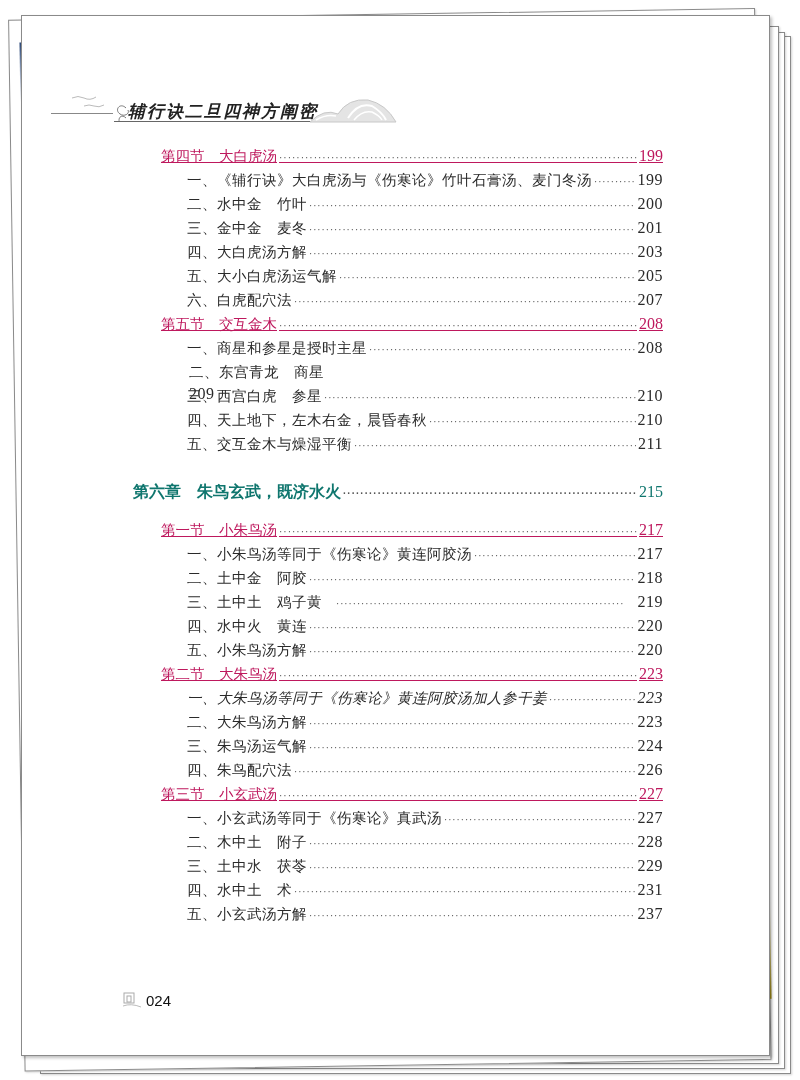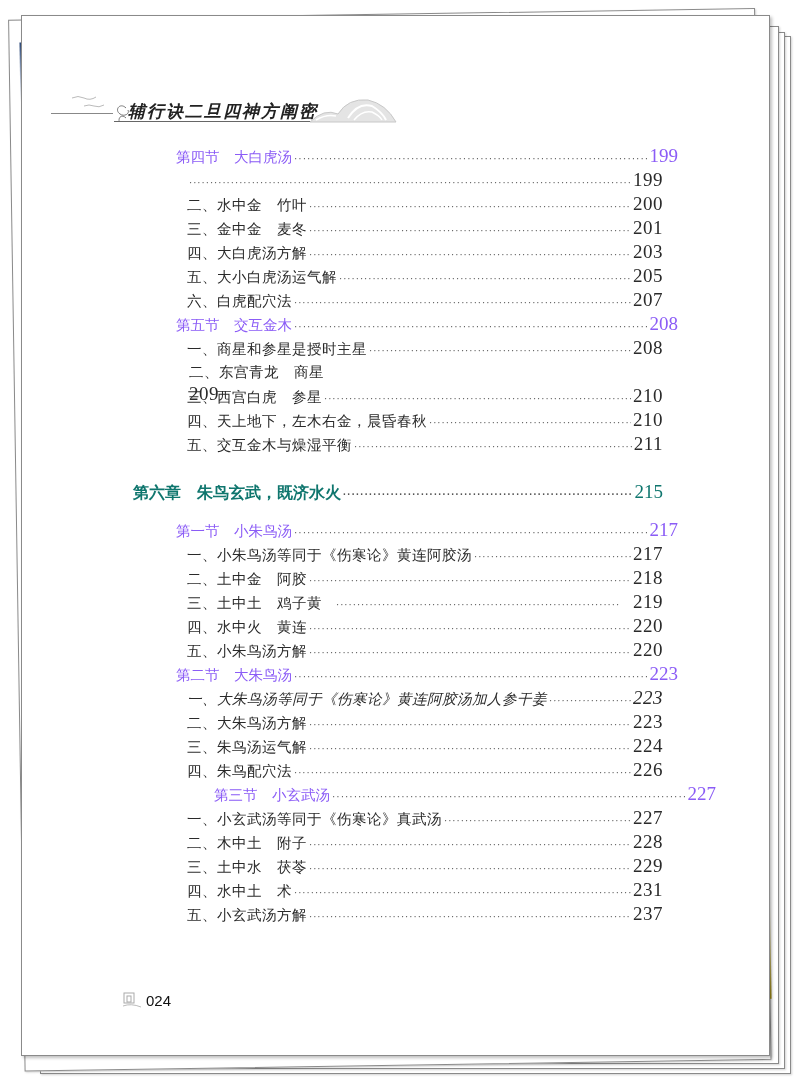--- a/index.html
+++ b/index.html
@@ -20,22 +20,22 @@
   .rh-title { position:absolute; left:78px; top:24px; font-size:17px; letter-spacing:2px; color:#222;
               font-family:"DejaVu Serif", serif; font-weight:bold; font-style:italic; }
   .cloud { position:absolute; color:#bbb; font-size:10px; }
   .mountains { position:absolute; left:286px; top:76px; width:90px; height:34px; }
 
   .toc { position:absolute; left:0; top:0; width:100%; }
   .row { position:absolute; display:flex; align-items:baseline; height:22px; font-size:14.5px; line-height:22px; }
   .row .label { white-space:pre; }
   .row .dots { flex:1; overflow:hidden; white-space:nowrap; color:#555; font-size:10px; letter-spacing:1px; margin:0 2px; }
   .row .dots::before { content:"····························································································································································································"; }
-  .row .pg { font-family:"Liberation Serif", serif; font-size:19px; }
-  .lvl-section { left:154px; width:502px; font-family:"Liberation Sans", sans-serif; color:#8b5cf6; }
+  .row .pg { font-family:"Liberation Serif", serif; font-size:16px; }
+  .lvl-section { left:139px; width:502px; font-family:"Liberation Sans", sans-serif; color:#be185d;text-decoration:underline; }
   .lvl-item { left:165px; width:476px; font-family:"DejaVu Serif", serif; color:#2a2a2a; letter-spacing:0.5px; }
   .lvl-chapter { left:111px; width:530px; font-family:"Liberation Sans", sans-serif; font-weight:bold; font-size:16px; color:#0f766e; }
   .lvl-chapter .pg { font-weight:normal; }
 
   .folio { position:absolute; left:100px; top:975px; display:flex; align-items:flex-end; }
   .folio-icon { width:20px; height:18px; position:relative; }
   .folio-num { font-family:"Liberation Sans", sans-serif; font-size:15px; color:#111; margin-left:4px; line-height:16px; }
 </style>
 </head>
 <body>
@@ -67,20 +67,21 @@
     <path d="M8 28 q10 -6 20 -4" fill="none" stroke="#fff" stroke-width="1.5"></path>
   </svg>
 
   <div class="toc" id="toc">
       <div class="row lvl-section" style="top: 129px;">
         <span class="label">第四节　大白虎汤</span>
         <span class="dots"></span>
         <span class="pg">199</span>
       </div>
       <div class="row lvl-item" style="top: 153px;">
+        <span class="label">一、《辅行诀》大白虎汤与《伤寒论》竹叶石膏汤、麦门冬汤</span>
         <span class="dots"></span>
         <span class="pg">199</span>
       </div>
       <div class="row lvl-item" style="top: 177px;">
         <span class="label">二、水中金　竹叶</span>
         <span class="dots"></span>
         <span class="pg">200</span>
       </div>
       <div class="row lvl-item" style="top: 201px; text-align: center;">
         <span class="label">三、金中金　麦冬</span>
@@ -185,21 +186,21 @@
       <div class="row lvl-item" style="top: 719px;">
         <span class="label">三、朱鸟汤运气解</span>
         <span class="dots"></span>
         <span class="pg">224</span>
       </div>
       <div class="row lvl-item" style="top: 743px;">
         <span class="label">四、朱鸟配穴法</span>
         <span class="dots"></span>
         <span class="pg">226</span>
       </div>
-      <div class="row lvl-section" style="top: 767px; margin-left: 38px;">
+      <div class="row lvl-section" style="top: 767px;">
         <span class="label">第三节　小玄武汤</span>
         <span class="dots"></span>
         <span class="pg">227</span>
       </div>
       <div class="row lvl-item" style="top: 791px;">
         <span class="label">一、小玄武汤等同于《伤寒论》真武汤</span>
         <span class="dots"></span>
         <span class="pg">227</span>
       </div>
       <div class="row lvl-item" style="top: 815px;">

